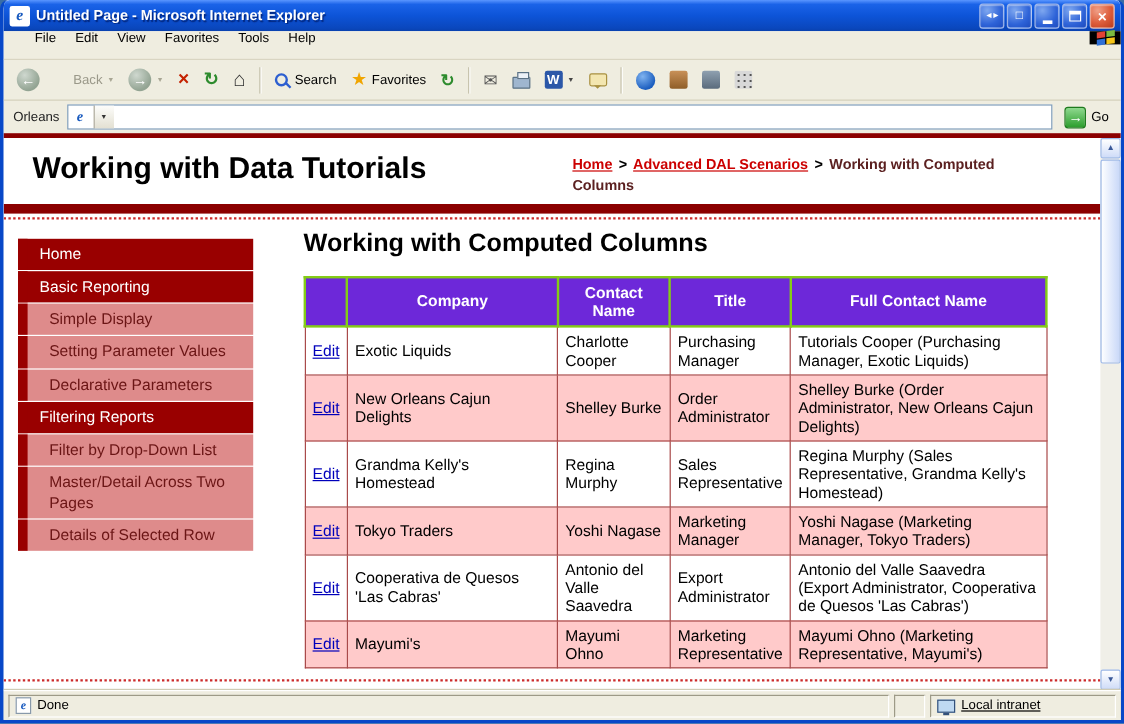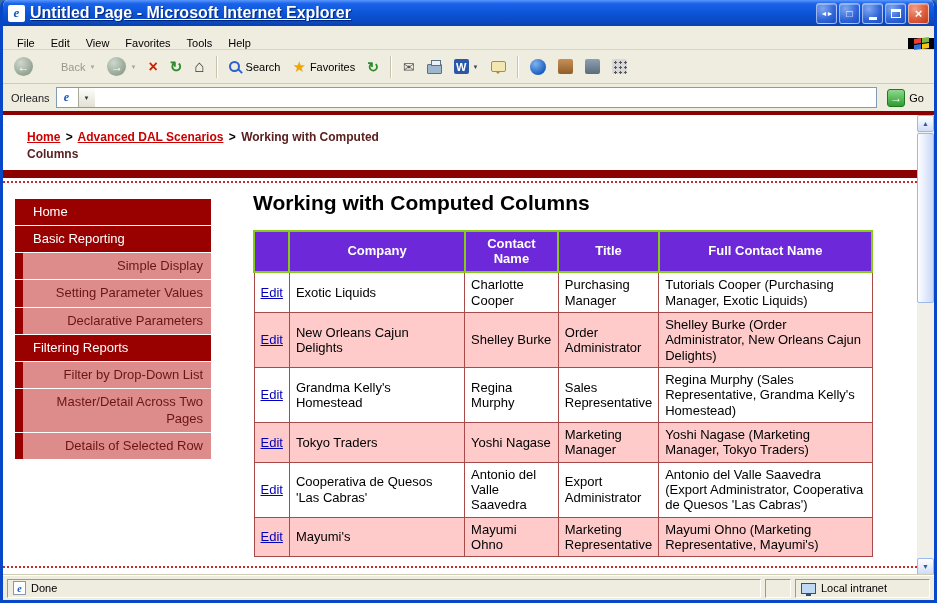--- a/index.html
+++ b/index.html
@@ -12,37 +12,37 @@
     font-family:"Liberation Sans", sans-serif; background:#fff;
   }
   
   .titlebar{
     height:26px; flex:0 0 26px; display:flex; align-items:center; gap:5px; padding:0 5px;
     background:linear-gradient(180deg,#5A96FF 0%,#1A63E8 14%,#0D54D8 50%,#0A47BD 90%,#0941AE 100%);
     border-radius:5px 5px 0 0;
   }
   .title-icon{ width:17px;height:17px;background:#fff;border-radius:2px;display:flex;align-items:center;justify-content:center; }
   .title-icon b{ color:#1A5BBF; font:bold italic 13px "Liberation Serif", serif; }
-  .title-text{ flex:1; color:#fff; font-weight:bold; font-size:16px; text-shadow:1px 1px 1px #00247A; white-space:nowrap; overflow:hidden;text-decoration:underline; }
+  .title-text{ flex:1; color:#fff; font-weight:bold; font-size:12px; text-shadow:1px 1px 1px #00247A; white-space:nowrap; overflow:hidden; }
   .tb-btns{ display:flex; gap:2px; }
   .tb-btn{
     width:21px;height:21px;border-radius:3px;border:1px solid rgba(255,255,255,.55);
     display:flex;align-items:center;justify-content:center;color:#fff; cursor:pointer;
     box-shadow:inset 0 1px 1px rgba(255,255,255,.4);
   }
   .tb-btn.blue{ background:radial-gradient(circle at 30% 25%, #7FA8F0, #2E63D8 60%, #1C4BBE); }
   .tb-btn.red{ background:radial-gradient(circle at 30% 25%, #F0A088, #DD5C3A 55%, #B83A1C); font-size:13px; font-weight:bold; }
   .glyph-pan{ font-size:7px; letter-spacing:-1px; }
   .glyph-winbox{ font-size:10px; }
   .glyph-min{ width:8px;height:3px;background:#fff;align-self:flex-end;margin:0 0 3px 0; }
   .glyph-max{ width:10px;height:9px;border:1px solid #fff;border-top:3px solid #fff; }
   
   .menubar{
-    height:24px; flex:0 0 24px; background:#EFEDE0; display:flex; align-items:flex-end;
-    border-bottom:1px solid #D9D5C2; font-size:11px; color:#000; padding-left:6px;
+    height:24px; flex:0 0 24px; background:#EFEDE0; display:flex; align-items:flex-start;
+    border-bottom:1px solid #D9D5C2; font-size:11px; color:#000; padding-left:18px;
   }
   .menu-item{ display:flex; align-items:center; padding:0 8px; cursor:pointer; }
   .menu-spacer{ flex:1; }
   .throbber{ width:26px; background:#000; display:flex; align-items:center; justify-content:center; }
   .flag{ display:grid; grid-template-columns:7px 7px; grid-template-rows:5px 5px; gap:1px; transform:skewY(-8deg); }
   .flag i{ display:block; }
   .f1{ background:#E34234; } .f2{ background:#7CBB3F; } .f3{ background:#2F6FD6; } .f4{ background:#F5C518; }
   
   .toolbar{
     height:34px; flex:0 0 34px; background:#EFEDE0; display:flex; align-items:center; gap:2px;
@@ -99,21 +99,21 @@
   .crumb-link{ color:#CC0000; text-decoration:underline; cursor:pointer; }
   .crumb-sep{ color:#000; margin:0 2px; }
   .crumb-current{ color:#5B2020; }
   .maroon-band{ height:8px; flex:0 0 8px; background:#8B0000; margin-bottom:3px; }
   .dotted-line{ border-top:2px dotted #CC2A2A; height:0; }
   .page-body{ flex:1; min-height:0; position:relative; }
   
   .sidebar{ position:absolute; left:12px; top:16px; width:196px; }
   .nav-item{ font-size:13px; padding:5px 8px; margin-bottom:1px; line-height:1.25; cursor:pointer; border-left:8px solid #990000; }
   .nav-item.header{ background:#990000; color:#fff; padding-left:10px; }
-  .nav-item.link{ background:#DE8B8B; color:#6B1515; padding-left:18px;text-align:right; }
+  .nav-item.link{ background:#DE8B8B; color:#6B1515; padding-left:18px; }
   
   .main{ position:absolute; left:250px; top:0; right:14px; }
   .page-heading{ margin:8px 0 15px; font-size:21px; font-weight:bold; color:#000; }
   table.grid{ border-collapse:collapse; width:620px; font-size:13px; }
   .grid th{
     background:#6d28d9; color:#fff; font-weight:bold; text-align:center;
     padding:5px 4px; border:2px solid #84cc16; line-height:1.15;
   }
   .grid td{ border:1px solid #A94A4A; padding:4px 6px; color:#000; background:#fff; line-height:1.18; vertical-align:middle; }
   .grid tr.alt td{ background:#FFCACA; }
@@ -129,21 +129,21 @@
   .sb-track{ flex:1; }
   
   .statusbar{
     height:25px; flex:0 0 25px; background:#EFEDE0; border-top:1px solid #fff; box-shadow:0 -1px 0 #CFCBB5;
     display:flex; align-items:center; gap:4px; padding:0 4px; font-size:11px; color:#000;
   }
   .status-panel{ display:flex; align-items:center; gap:5px; height:19px; padding:0 5px;
     border:1px solid; border-color:#9D9A87 #FFFFFF #FFFFFF #9D9A87; }
   .status-main{ flex:1; }
   .status-small{ width:26px; }
-  .status-zone{ width:135px; }
+  .status-zone{ width:155px;text-decoration:underline; }
   .page-icon{ width:13px;height:14px;background:#fff;border:1px solid #8899AA;display:flex;align-items:center;justify-content:center; }
   .page-icon b{ color:#1A5BBF; font:bold italic 10px "Liberation Serif", serif; }
   .zone-icon{ width:15px;height:11px;background:#BFD9F2;border:1px solid #33507A;position:relative; }
   .zone-icon::after{ content:""; position:absolute; left:4px; bottom:-3px; width:5px; height:2px; background:#33507A; }
 </style>
 </head>
 <body>
 
 <div class="window">
 
@@ -269,20 +269,21 @@
         </span>
       <span class="go-label">Go</span>
     </span>
   </div>
 
   <div class="chrome-divider"></div>
 
   <div class="content">
     <div class="page">
       <div class="page-header">
+        <h1 class="site-title">Working with Data Tutorials</h1>
         <div class="breadcrumb">
           <a class="crumb-link">Home</a>
           <span class="crumb-sep">&gt;</span>
           <a class="crumb-link">Advanced DAL Scenarios</a>
           <span class="crumb-sep">&gt;</span>
           <span class="crumb-current">Working with Computed Columns</span>
         </div>
       </div>
       <div class="maroon-band"></div>
       <div class="dotted-line"></div>

